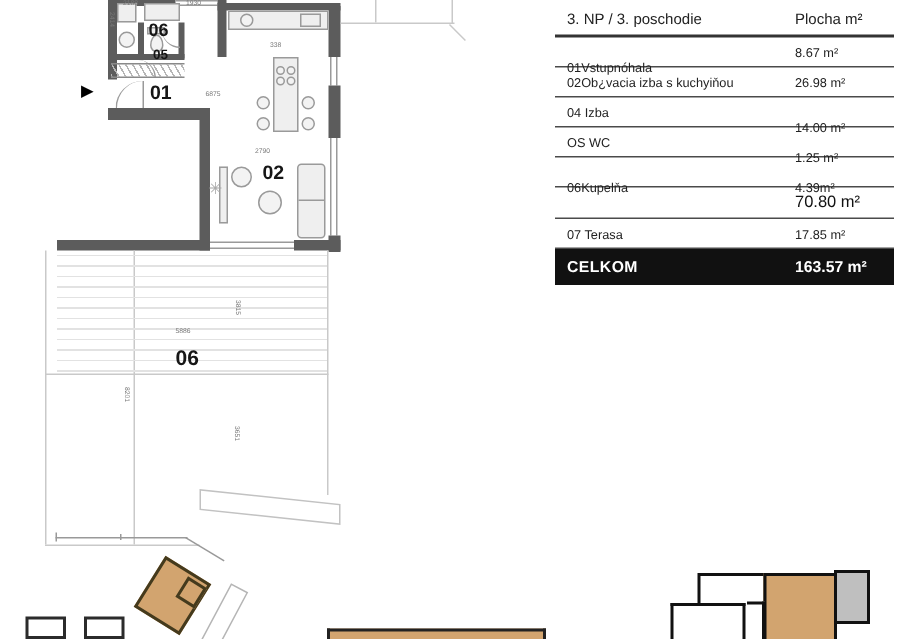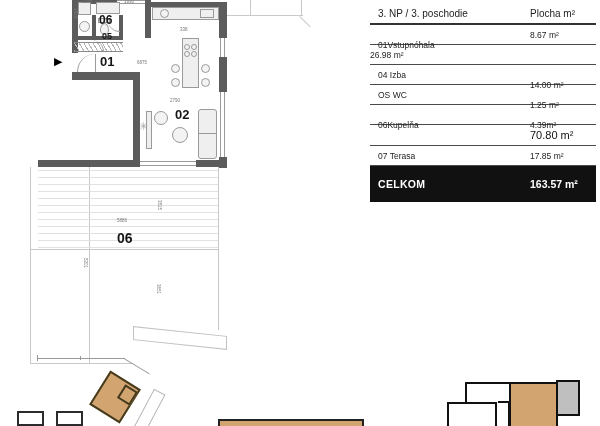--- a/index.html
+++ b/index.html
@@ -27,21 +27,21 @@
   .area-table{position:absolute;left:370px;top:4px;width:226px;}
   .trow{display:flex;align-items:center;box-sizing:border-box;}
   .thead{height:21px;border-bottom:2px solid #333;font-size:10px;color:#222;gap:20px;}
   .trow.data{height:20px;border-bottom:1.2px solid #4a4a4a;font-size:8.5px;color:#222;}
   .trow.nodata{border-bottom:1.2px solid #4a4a4a;height:21px;}
   .trow.sub2{height:26px;font-size:9.5px;}
   .tlabel{flex:1;padding-left:8px;}
   .tval{width:66px;text-align:left;}
   .mono{font-family:Liberation Sans, sans-serif;margin-top:20px;}
   .sub1v{font-size:11px;color:#111;}
-  .total-bar{height:36px;background:var(--total,#111);color:#fff;display:flex;align-items:center;font-size:10.5px;font-weight:bold;}
+  .total-bar{height:24px;background:var(--total,#111);color:#fff;display:flex;align-items:center;font-size:10.5px;font-weight:bold;}
   .total-bar .tlabel{letter-spacing:.3px;}
 
   
   .kbox{position:absolute;box-sizing:border-box;border:2.5px solid #111;background:#fff;}
   .tan{background:var(--tan,#d2a46f);}
   .gray{background:var(--gray,#bfbfbf);}
   .outline2{position:absolute;box-sizing:border-box;border:2.5px solid #2b2b2b;background:#fff;}
 </style>
 </head>
 <body>
@@ -138,20 +138,21 @@
   <div class="area-table">
     <div class="trow thead">
       <span class="tlabel">3. NP / 3. poschodie</span>
       <span class="tval">Plocha m²</span>
     </div>
     <div class="trow data">
       <span class="tlabel mono">01Vstupnóhala</span>
       <span class="tval">8.67 m²</span>
     </div>
     <div class="trow data">
+      <span class="tlabel">02Ob¿vacia izba s kuchyiňou</span>
       <span class="tval">26.98 m²</span>
     </div>
     <div class="trow data">
       <span class="tlabel">04 Izba</span>
       <span class="tval mono">14.00 m²</span>
     </div>
     <div class="trow data">
       <span class="tlabel">OS WC</span>
       <span class="tval mono">1.25 m²</span>
     </div>

